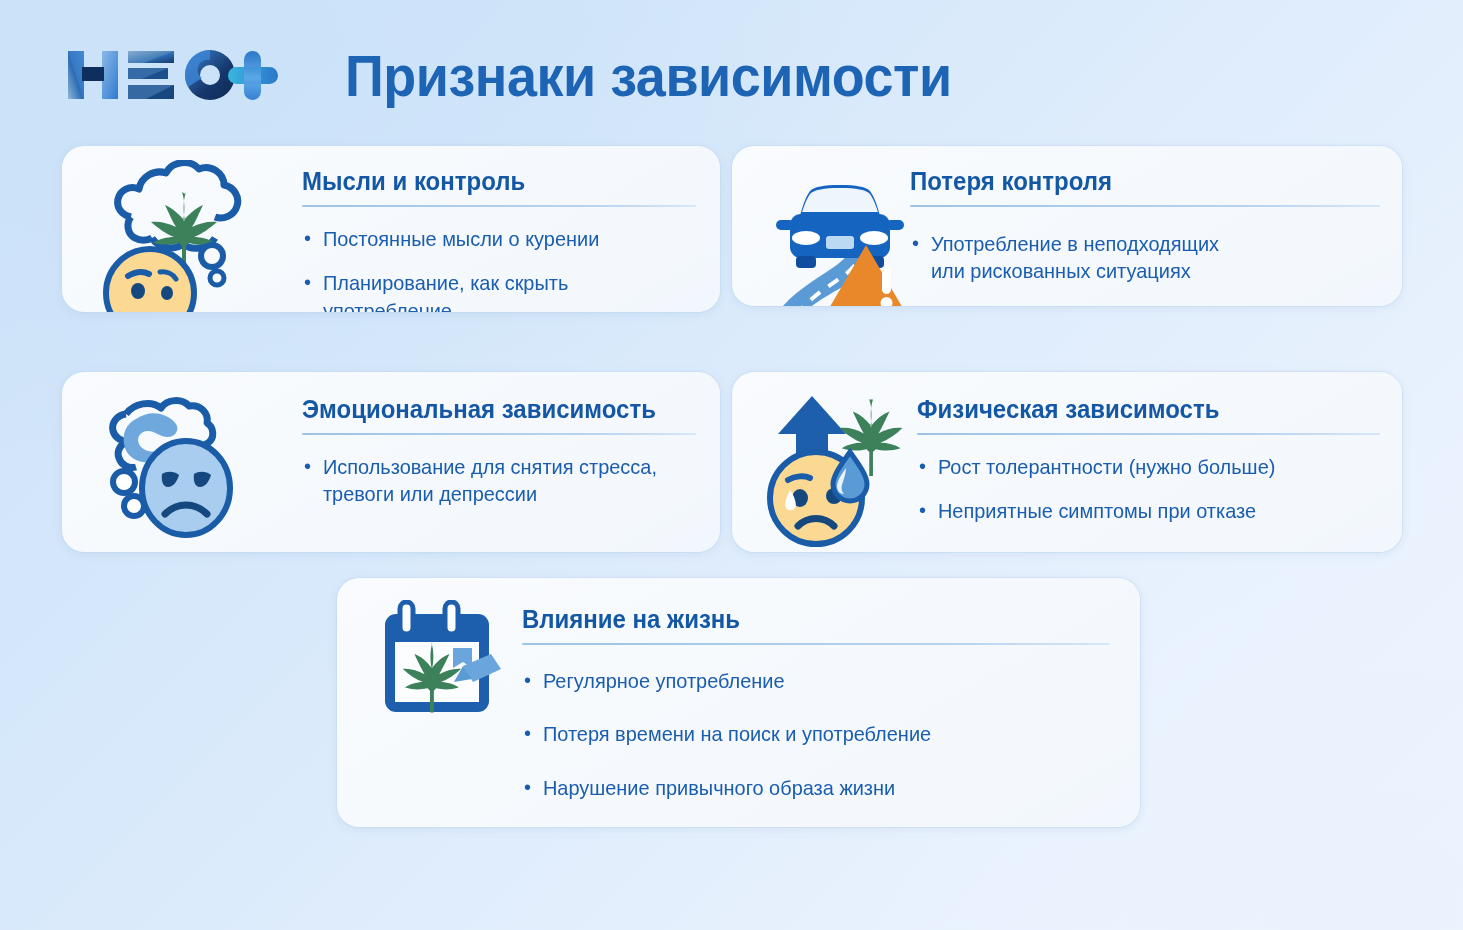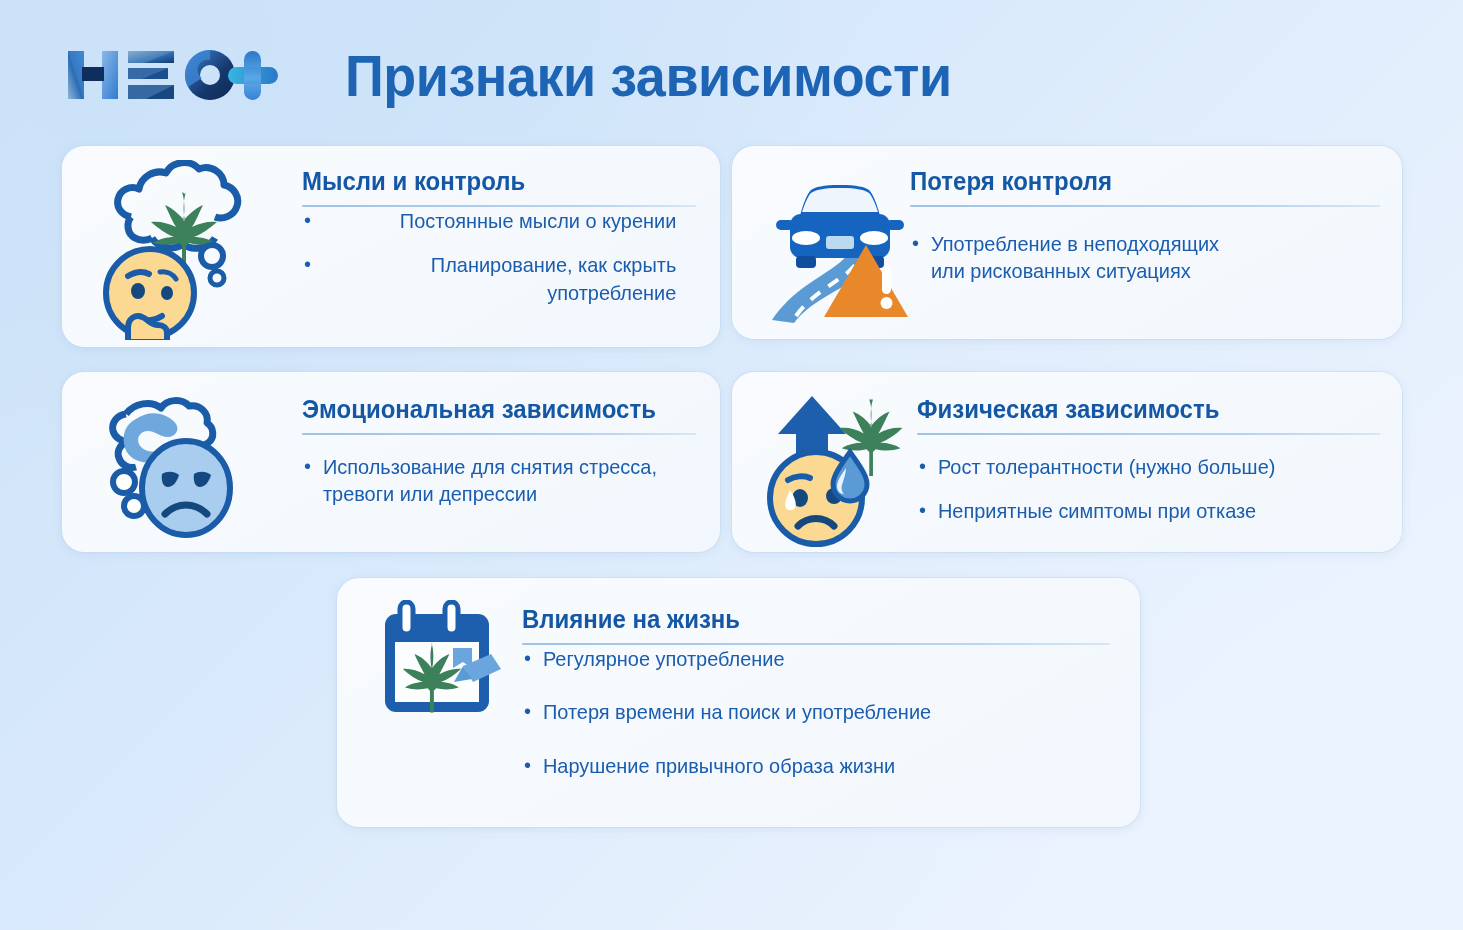--- a/index.html
+++ b/index.html
@@ -24,22 +24,22 @@
   }
 
   
   .card{
     position:absolute;
     background:linear-gradient(150deg,#f9fbfe 0%,#f5f9fd 55%,#f2f7fd 100%);
     border-radius:22px;
     box-shadow:0 2px 10px rgba(120,160,200,.16), 0 0 0 1px rgba(200,222,245,.55);
     overflow:hidden;
   }
-  .card.c1{left:62px;  top:146px; width:658px; height:201px;}
-  .card.c2{left:732px; top:146px; width:670px; height:193px;}
+  .card.c1{left:62px;  top:146px; width:658px; height:166px;}
+  .card.c2{left:732px; top:146px; width:670px; height:160px;}
   .card.c3{left:62px;  top:372px; width:658px; height:180px;}
   .card.c4{left:732px; top:372px; width:670px; height:180px;}
   .card.c5{left:337px; top:578px; width:803px; height:249px;border-radius:22px;}
 
   .icon-wrap{position:absolute;left:22px;top:14px;}
   .c5 .icon-wrap{left:40px;top:22px;}
 
   .body-col{position:absolute;}
   .c1 .body-col{left:240px;top:22px;right:24px;}
   .c2 .body-col{left:178px;top:22px;right:22px;}
@@ -61,25 +61,25 @@
   ul.bullets li{
     position:relative;padding-left:22px;
     font-size:21px;color:#1a5dae;line-height:1.32;
     transform:scaleX(0.95);transform-origin:left center;
     white-space:pre-line;
   }
   ul.bullets li::before{
     content:"•";position:absolute;left:2px;top:-1px;
     color:#1a5dae;font-size:21px;
   }
-  .c1 ul.bullets{text-align:right;}  .c1 ul.bullets li{margin-bottom:17px;}
+  .c1 ul.bullets{margin-top:18px;}  .c1 ul.bullets li{margin-bottom:17px;}
   .c2 ul.bullets{margin-top:23px;}  .c2 ul.bullets li{margin-bottom:6px;}
   .c3 ul.bullets{margin-top:18px;}  .c3 ul.bullets li{margin-bottom:6px;}
   .c4 ul.bullets{margin-top:18px;}  .c4 ul.bullets li{margin-bottom:17px;}
-  .c5 ul.bullets{}  .c5 ul.bullets li{margin-bottom:26px;}
+  .c5 ul.bullets{margin-top:22px;}  .c5 ul.bullets li{margin-bottom:26px;}
 </style>
 </head>
 <body>
 
 <div class="stage">
 
   <div class="logo">
     <svg width="220" height="68" viewBox="0 0 220 68">
       <defs>
         <linearGradient id="gH" x1="0" y1="1" x2="1" y2="0">

